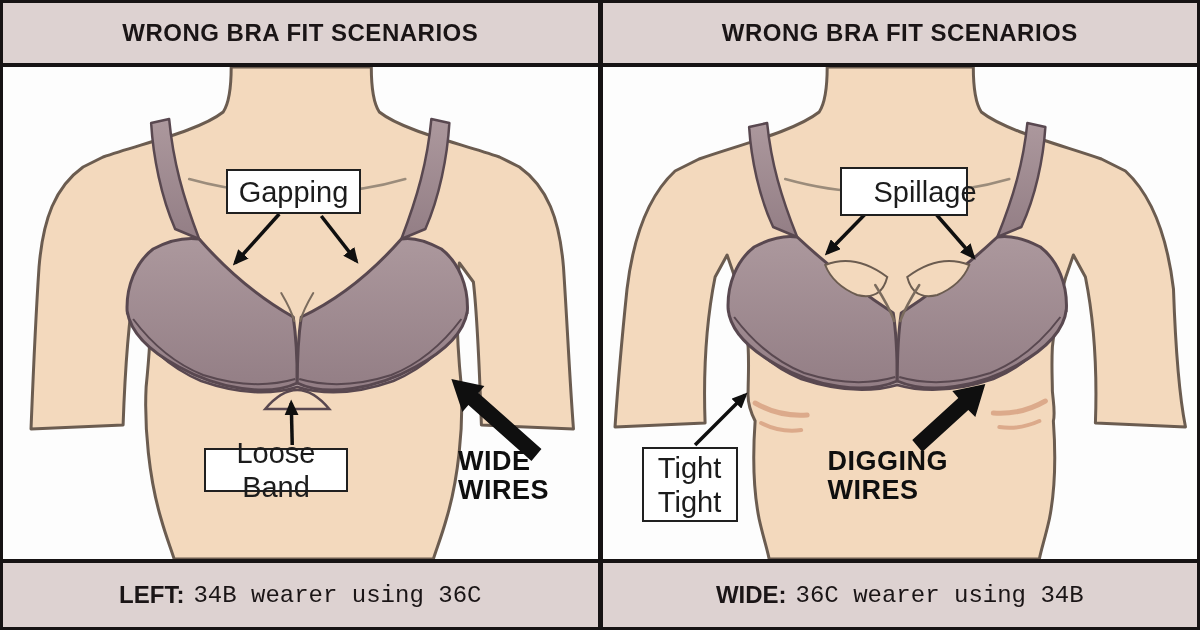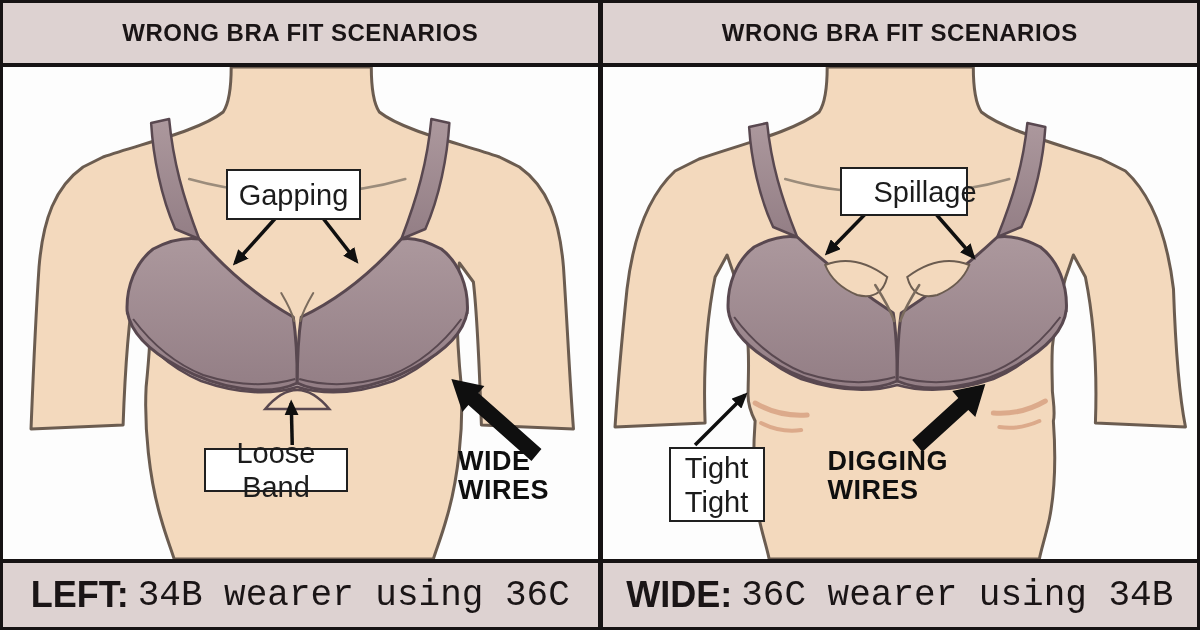--- a/index.html
+++ b/index.html
@@ -15,21 +15,21 @@
   .vdivider{grid-column:2;grid-row:1/6;background:var(--frame,#161314);}
   .hline{background:var(--frame,#161314);grid-column:1/4;}
   .hline.top{grid-row:2;}
   .hline.bottom{grid-row:4;}
   .strip{
     background:var(--strip_bg,#ddd2d1);
     display:flex;align-items:center;justify-content:center;
     color:var(--header_text,#1a1516);
   }
   .header-strip{grid-row:1;font-size:24px;font-weight:700;letter-spacing:.5px;white-space:nowrap;}
-  .caption-strip{grid-row:5;font-size:36px;white-space:nowrap;}
+  .caption-strip{grid-row:5;font-size:24px;white-space:nowrap;}
   .caption-strip .prefix{font-weight:700;}
   .caption-strip .rest{margin-left:9px;font-family:Liberation Mono, monospace;}
   .col-left{grid-column:1;}
   .col-right{grid-column:3;}
   .panel{grid-row:3;position:relative;background:var(--panel_bg,#fdfdfd);overflow:hidden;}
   .panel svg{position:absolute;inset:0;width:100%;height:100%;display:block;}
   .callout{
     position:absolute;box-sizing:border-box;
     background:#fff;border:2px solid var(--box_border,#202020);
     color:var(--label_text,#1c1c1c);
@@ -116,21 +116,21 @@
 
       <g stroke="var(--arrow)" stroke-width="3.5" fill="none">
         <path d="M276,147 L232,196" marker-end="url(#ahL)"></path>
         <path d="M318,149 L353,194" marker-end="url(#ahL)"></path>
       </g>
       <path d="M289,378 L288,336" stroke="var(--arrow)" stroke-width="3.5" fill="none" marker-end="url(#ahL)"></path>
 
       <path d="M448,312 L459,345 L465,338 L528,394 L538,382 L475,326 L481,319 Z" fill="var(--arrow)"></path>
     </svg>
 
-    <div class="callout" style="left:223px;top:102px;width:135px;height:51px;">
+    <div class="callout" style="left:223px;top:102px;width:135px;height:45px;">
       <span>Gapping</span>
     </div>
     <div class="callout" style="left:201px;top:381px;width:144px;height:44px;">
       <span>Loose Band</span>
     </div>
     <div class="shout" style="left:455px;top:380px;width:120px;">
       <div>WIDE</div>
       <div>WIRES</div>
     </div>
   </div>
@@ -208,21 +208,21 @@
         <path d="M330,144 L370,190" marker-end="url(#ahR)"></path>
       </g>
       <path d="M92,378 L142,328" stroke="var(--arrow)" stroke-width="3.5" fill="none" marker-end="url(#ahR)"></path>
 
       <path d="M382,317 L372,350 L365,343 L319,385 L309,373 L355,331 L349,324 Z" fill="var(--arrow)"></path>
     </svg>
 
     <div class="callout" style="left:237px;top:100px;width:128px;height:49px;padding-left:43px;">
       <span>Spillage</span>
     </div>
-    <div class="callout" style="left:39px;top:380px;width:96px;height:75px;flex-direction:column;margin-left:27px;">
+    <div class="callout" style="left:39px;top:380px;width:96px;height:75px;flex-direction:column;">
       <div>Tight</div>
       <div>Tight</div>
     </div>
     <div class="shout" style="left:225px;top:380px;width:146px;">
       <div>DIGGING</div>
       <div>WIRES</div>
     </div>
   </div>
 
   <div class="strip caption-strip col-left">

